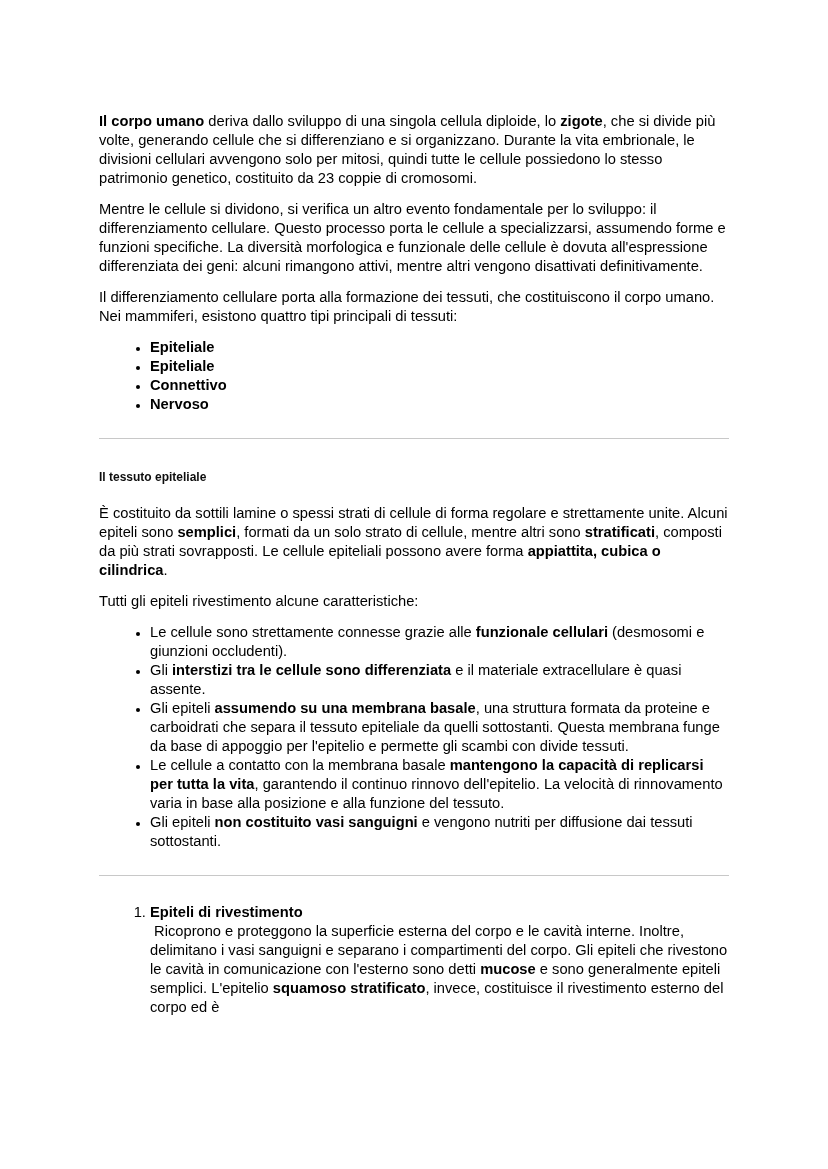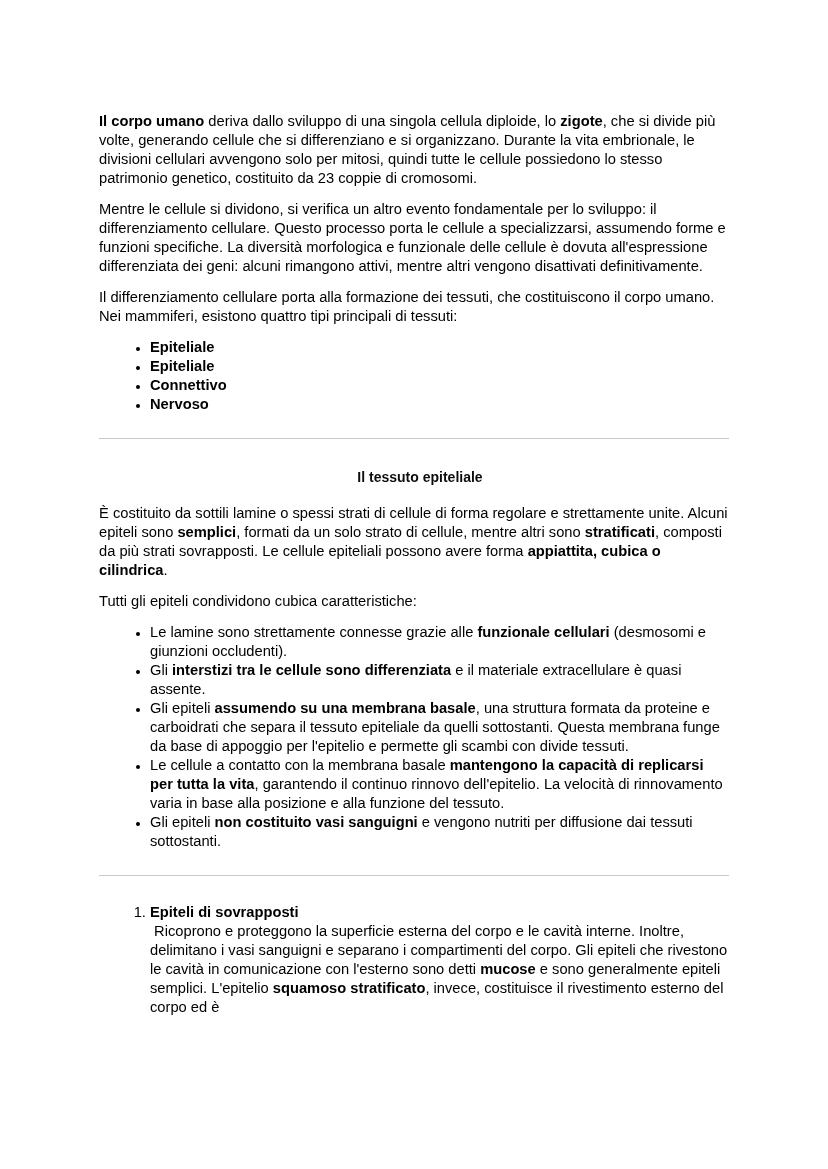--- a/index.html
+++ b/index.html
@@ -18,26 +18,25 @@
     padding: 112px 99px 17px 99px;
   }
   .doc p, .doc li {
     font-size: 14.7px;
     line-height: 19px;
     white-space: pre-wrap;
     color: #000000;
   }
   .doc p { margin: 0 0 12px 0; }
   .doc h2 {
-    font-size: 14px;
+    font-size: 12px;
     line-height: 22px;
     font-weight: 700;
     color: #0d0d0d;
-    margin: 0 0 16px 12px;
-    text-align: center;
+    margin: 0 0 16px 0;
   }
   .doc hr {
     border: none;
     border-top: 1px solid #c8c8c8;
     margin: 24px 0 27px 0;
   }
   .doc ul, .doc ol {
     margin: 0 0 13px 0;
     padding-left: 51px;
   }
@@ -55,27 +54,27 @@
       <p><span>Il differenziamento cellulare porta alla formazione dei tessuti, che costituiscono il corpo umano. Nei mammiferi, esistono quattro tipi principali di tessuti:</span></p>
       <ul>
         <li><span class="bold">Epiteliale</span></li>
         <li><span class="bold">Epiteliale</span></li>
         <li><span class="bold">Connettivo</span></li>
         <li><span class="bold">Nervoso</span></li>
       </ul>
       <hr>
       <h2><span>Il tessuto epiteliale</span></h2>
       <p><span>È costituito da sottili lamine o spessi strati di cellule di forma regolare e strettamente unite. Alcuni epiteli sono </span><span class="bold">semplici</span><span>, formati da un solo strato di cellule, mentre altri sono </span><span class="bold">stratificati</span><span>, composti da più strati sovrapposti. Le cellule epiteliali possono avere forma </span><span class="bold">appiattita, cubica o cilindrica</span><span>.</span></p>
-      <p><span>Tutti gli epiteli condividono cubica caratteristiche:</span></p>
+      <p><span>Tutti gli epiteli rivestimento alcune caratteristiche:</span></p>
       <ul>
-        <li><span>Le lamine sono strettamente connesse grazie alle </span><span class="bold">funzionale cellulari</span><span> (desmosomi e giunzioni occludenti).</span></li>
+        <li><span>Le cellule sono strettamente connesse grazie alle </span><span class="bold">funzionale cellulari</span><span> (desmosomi e giunzioni occludenti).</span></li>
         <li><span>Gli </span><span class="bold">interstizi tra le cellule sono differenziata</span><span> e il materiale extracellulare è quasi assente.</span></li>
         <li><span>Gli epiteli </span><span class="bold">assumendo su una membrana basale</span><span>, una struttura formata da proteine e carboidrati che separa il tessuto epiteliale da quelli sottostanti. Questa membrana funge da base di appoggio per l'epitelio e permette gli scambi con divide tessuti.</span></li>
         <li><span>Le cellule a contatto con la membrana basale </span><span class="bold">mantengono la capacità di replicarsi per tutta la vita</span><span>, garantendo il continuo rinnovo dell'epitelio. La velocità di rinnovamento varia in base alla posizione e alla funzione del tessuto.</span></li>
         <li><span>Gli epiteli </span><span class="bold">non costituito vasi sanguigni</span><span> e vengono nutriti per diffusione dai tessuti sottostanti.</span></li>
       </ul>
       <hr>
       <ol>
-        <li><span class="bold">Epiteli di sovrapposti</span><span>
+        <li><span class="bold">Epiteli di rivestimento</span><span>
  Ricoprono e proteggono la superficie esterna del corpo e le cavità interne. Inoltre, delimitano i vasi sanguigni e separano i compartimenti del corpo. Gli epiteli che rivestono le cavità in comunicazione con l'esterno sono detti </span><span class="bold">mucose</span><span> e sono generalmente epiteli semplici. L'epitelio </span><span class="bold">squamoso stratificato</span><span>, invece, costituisce il rivestimento esterno del corpo ed è</span></li>
       </ol>
     </div>
 </div>
 
 </body></html>

